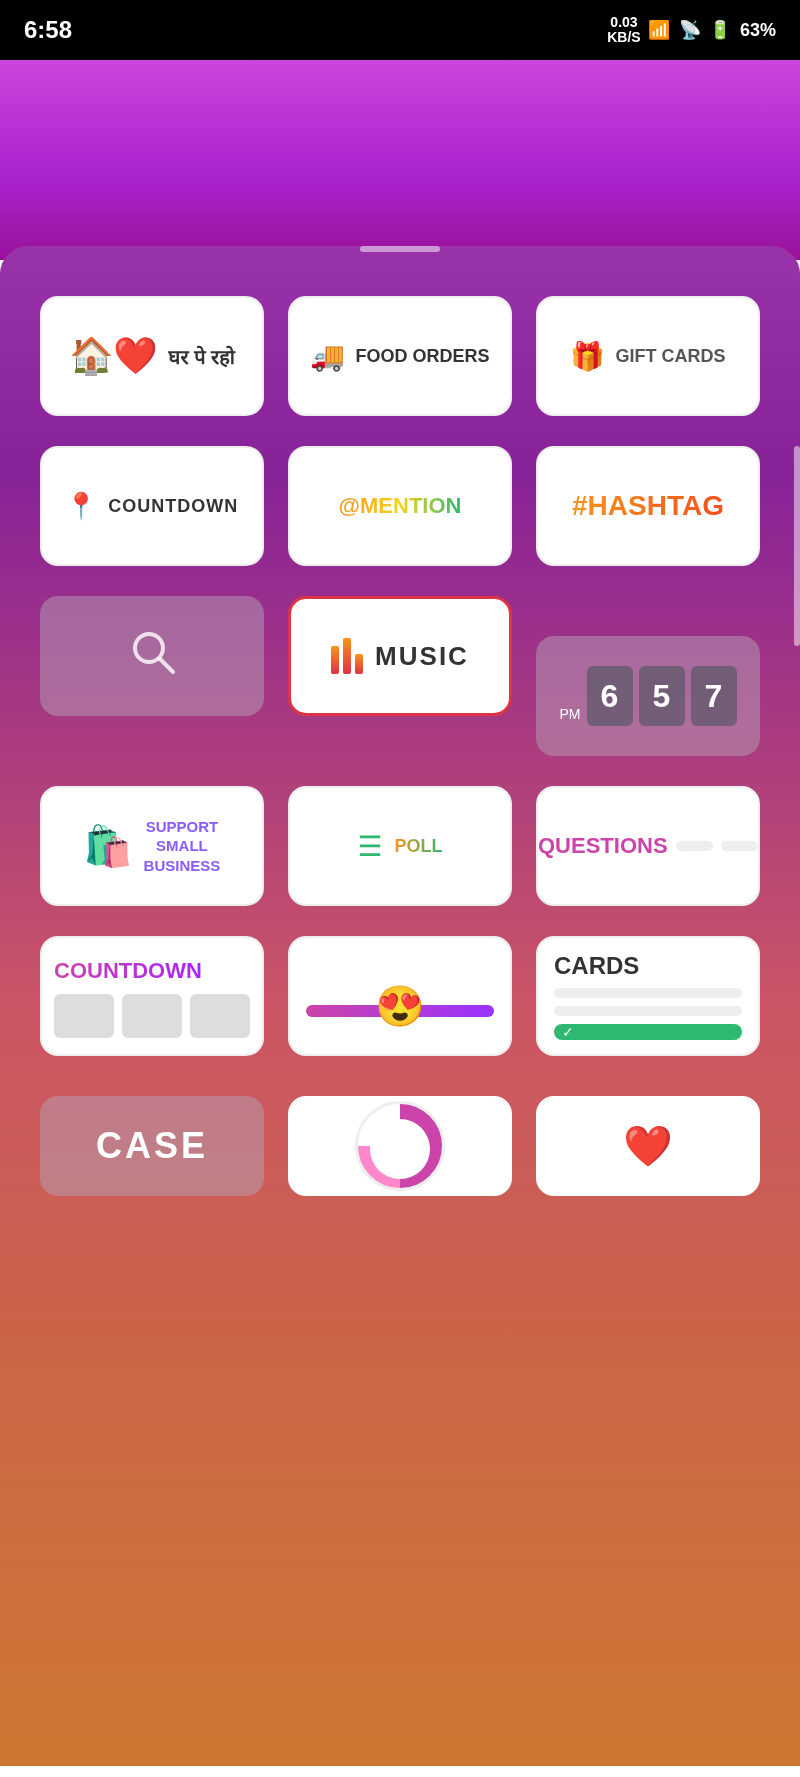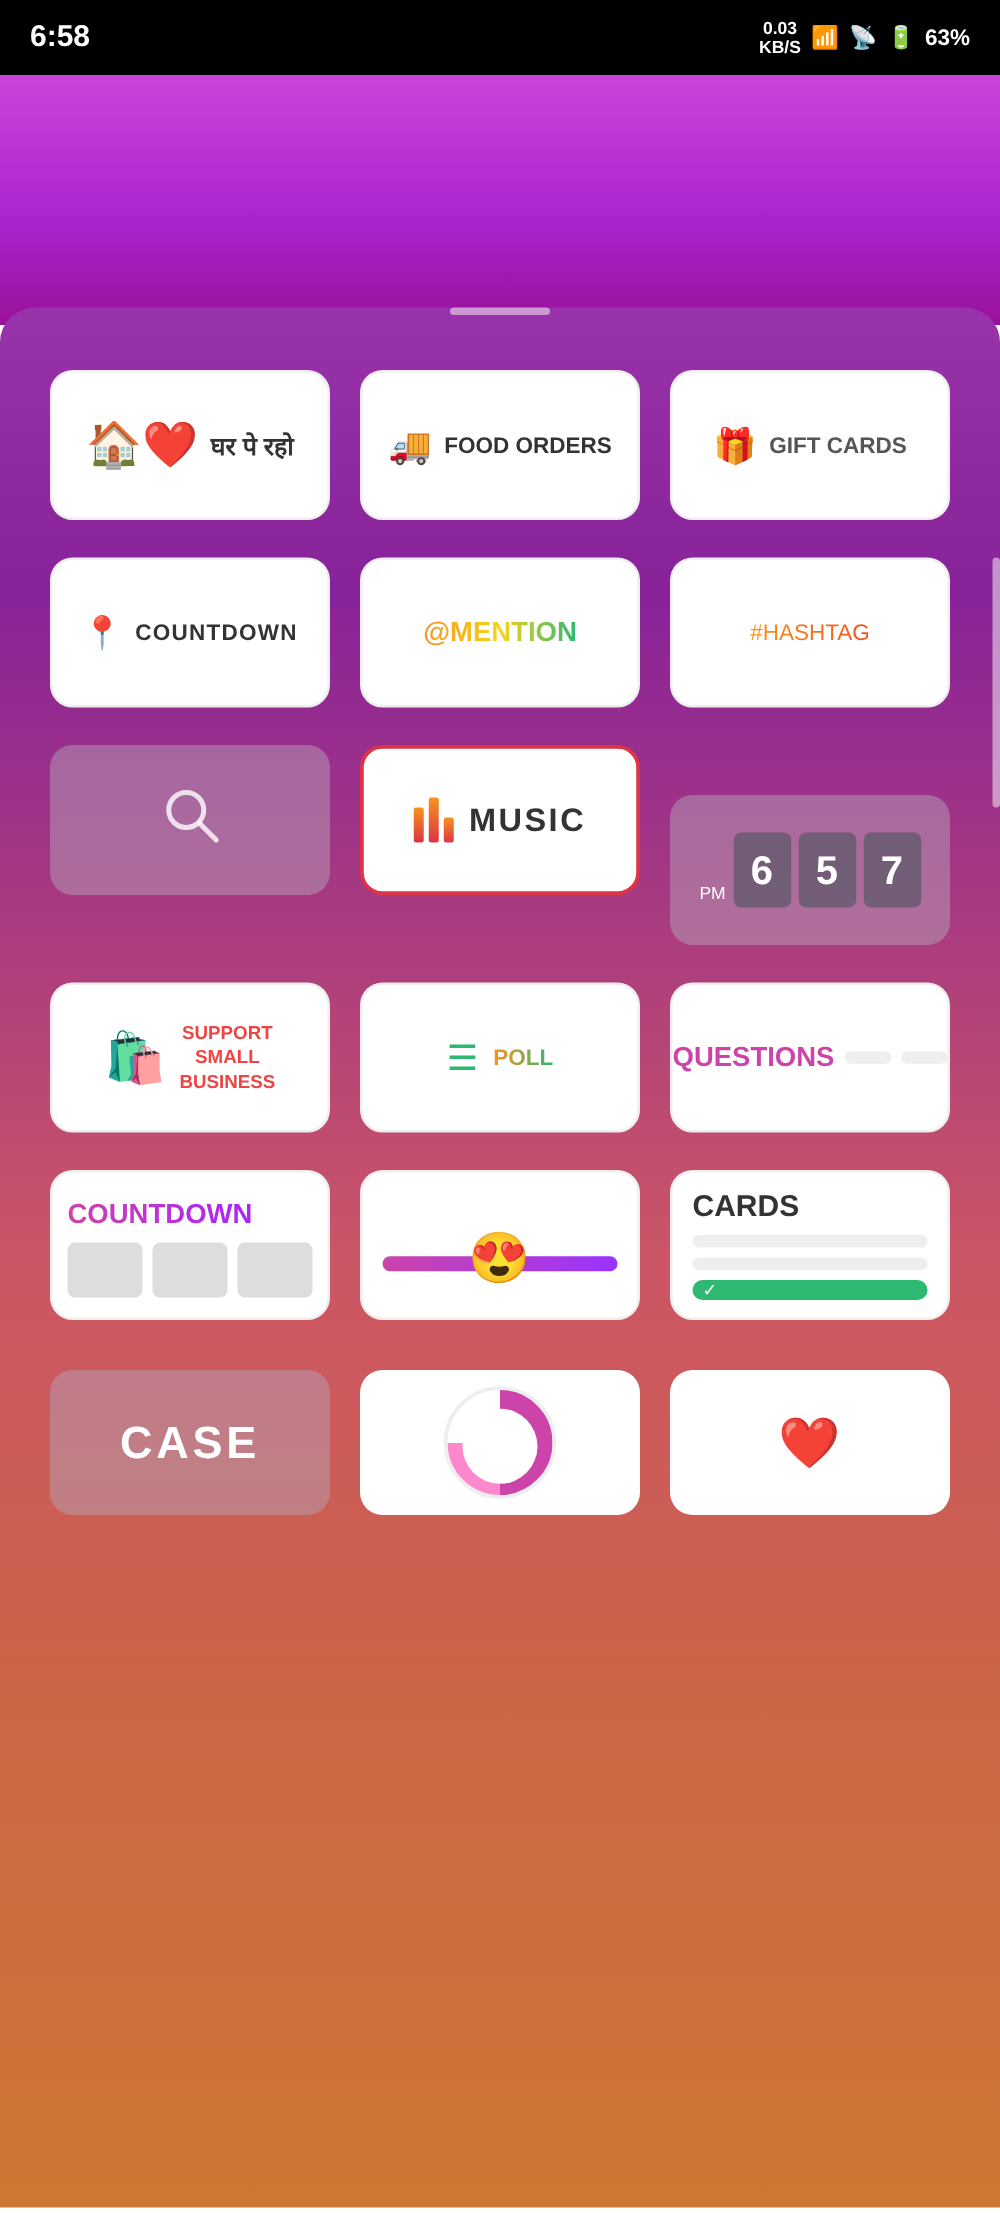--- a/index.html
+++ b/index.html
@@ -169,22 +169,22 @@
       -webkit-background-clip: text;
       -webkit-text-fill-color: transparent;
       background-clip: text;
     }
 
     .sticker-hashtag {
       background: #fff;
       border: 2px solid #eee;
     }
     .sticker-hashtag-text {
-      font-size: 18px;
-      font-weight: 400;
+      font-size: 28px;
+      font-weight: 700;
       background: linear-gradient(90deg, #f7941d, #f7501d);
       -webkit-background-clip: text;
       -webkit-text-fill-color: transparent;
       background-clip: text;
     }
 
     .sticker-search-gray {
       background: rgba(180,160,180,0.5);
       border-radius: 18px;
     }
@@ -244,21 +244,21 @@
       background: #fff;
       border: 2px solid #eee;
       gap: 10px;
     }
     .support-icon {
       font-size: 40px;
     }
     .support-text {
       font-size: 15px;
       font-weight: 800;
-      color: #ef4444;
+      color: #8b5cf6;
       text-align: center;
       line-height: 1.3;
       text-transform: uppercase;
     }
 
     .sticker-poll {
       background: #fff;
       border: 2px solid #eee;
       gap: 12px;
     }
@@ -375,21 +375,21 @@
     .quiz-check { color: #fff; font-size: 14px; }
 
     
     .sticker-grid-bottom {
       display: grid;
       grid-template-columns: 1fr 1fr 1fr;
       gap: 30px 24px;
       padding: 20px 40px 0 40px;
     }
     .sticker-partial {
-      height: 116px;
+      height: 100px;
       border-radius: 18px;
       background: rgba(180,160,180,0.5);
       display: flex;
       align-items: center;
       justify-content: center;
       overflow: hidden;
     }
     .sticker-partial-white {
       background: #fff;
     }

